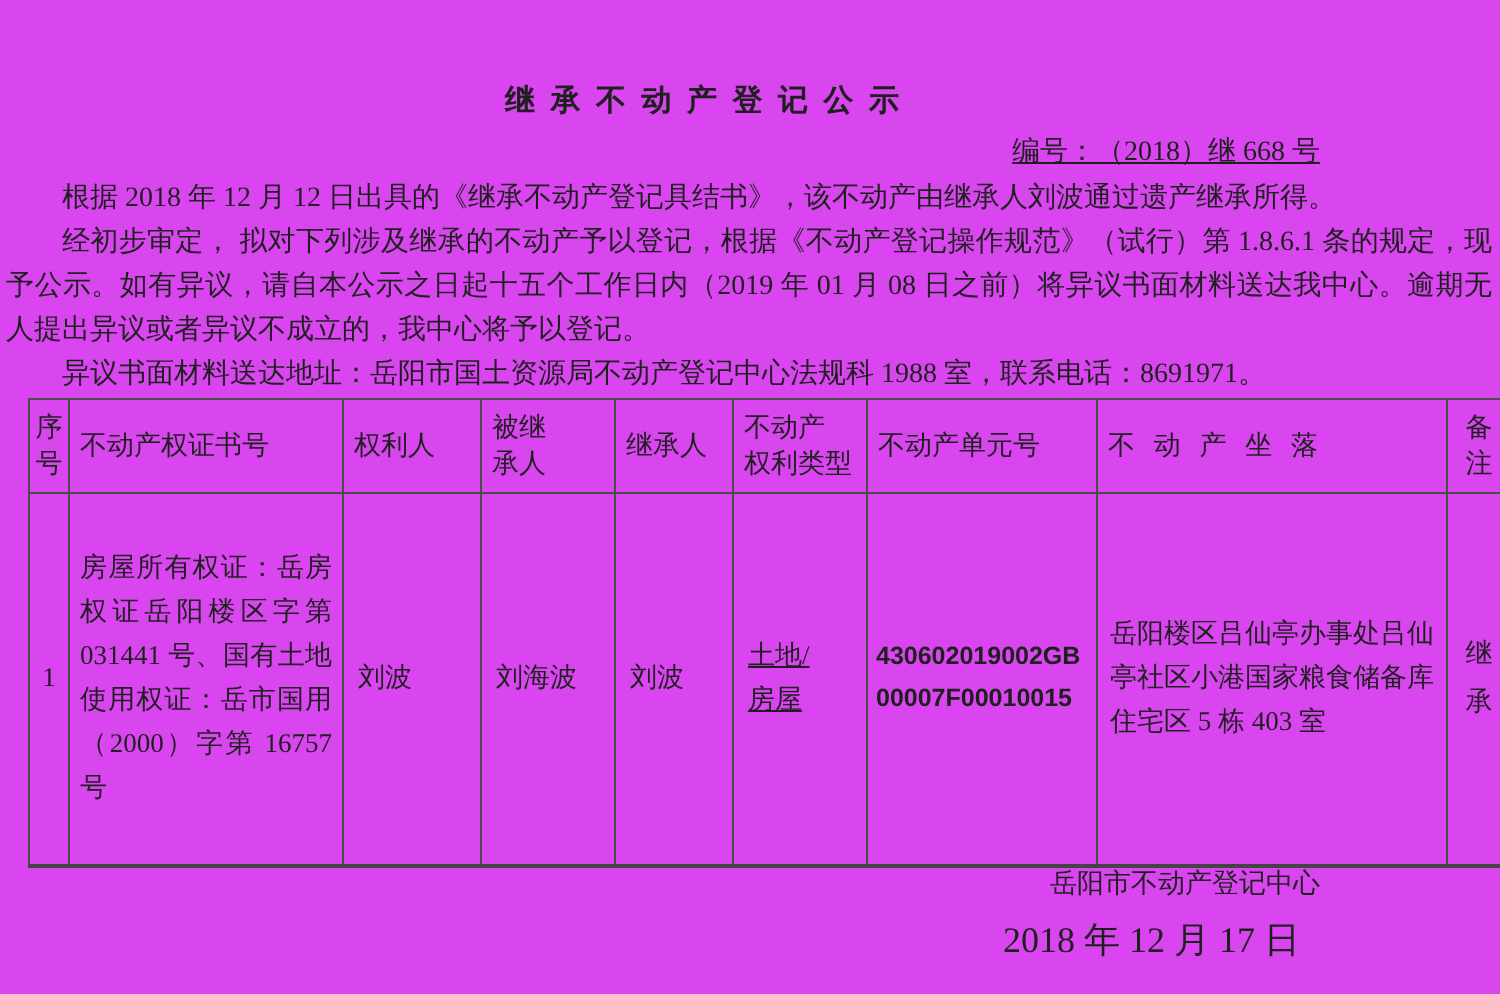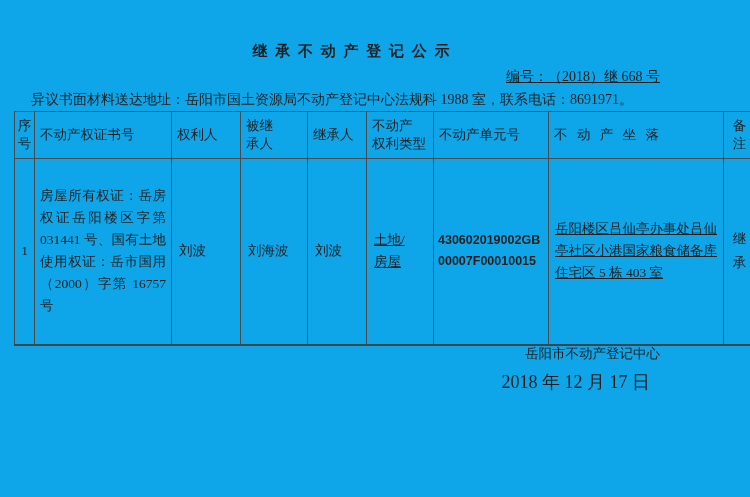--- a/index.html
+++ b/index.html
@@ -4,21 +4,21 @@
 <style>
   html,body{margin:0;padding:0;}
   body{
     background:#e8e8e6;
     font-family:"Liberation Serif","DejaVu Serif",serif;
   }
   .page{
     position:relative;
     width:750px;height:497px;
     box-sizing:border-box;
-    background:#0ea5e9;
+    background:#d946ef;
     color:#1f1f1f;
     overflow:hidden;
   }
   .doc-title{
     margin:44px 46px 0 0;
     text-align:center;
     font-size:15px;
     line-height:15px;
     font-weight:bold;
     letter-spacing:2px;
@@ -66,21 +66,21 @@
   td.c-center{text-align:center;padding:2px 1px;}
   td.c-left{text-align:left;padding-left:7px;}
   td.c-justify{text-align:justify;padding:2px 5px;line-height:22px;}
   td.c-unit{
     font-family:"Liberation Sans","DejaVu Sans",sans-serif;
     font-weight:bold;
     font-size:12.5px;
     padding:2px 2px 2px 4px;
     line-height:21px;
   }
-  td.c-addr{text-align:justify;padding:2px 6px;line-height:22px;text-decoration:underline;}
+  td.c-addr{text-align:justify;padding:2px 6px;line-height:22px;}
   td.c-note{text-align:center;padding:2px 4px;line-height:24px;}
   td.c-type{line-height:22px;text-decoration:underline;}
   .footer-issuer{
     padding-right:90px;
     text-align:right;
     font-size:13.5px;
     line-height:15px;
   }
   .footer-date{
     margin-top:14px;
@@ -93,20 +93,22 @@
 </head>
 <body>
 
 <div class="page">
 
   <h1 class="doc-title">继 承 不 动 产 登 记 公 示</h1>
 
   <div class="doc-number">编号：（2018）继 668 号</div>
 
   <div class="doc-body">
+    <p>根据 2018 年 12 月 12 日出具的《继承不动产登记具结书》，该不动产由继承人刘波通过遗产继承所得。</p>
+    <p>经初步审定， 拟对下列涉及继承的不动产予以登记，根据《不动产登记操作规范》（试行）第 1.8.6.1 条的规定，现予公示。如有异议，请自本公示之日起十五个工作日内（2019 年 01 月 08 日之前）将异议书面材料送达我中心。逾期无人提出异议或者异议不成立的，我中心将予以登记。</p>
     <p>异议书面材料送达地址：岳阳市国土资源局不动产登记中心法规科 1988 室，联系电话：8691971。</p>
   </div>
 
   <table class="notice-table">
     <colgroup>
       <col style="width:20px">
       <col style="width:137px">
       <col style="width:69px">
       <col style="width:67px">
       <col style="width:59px">

